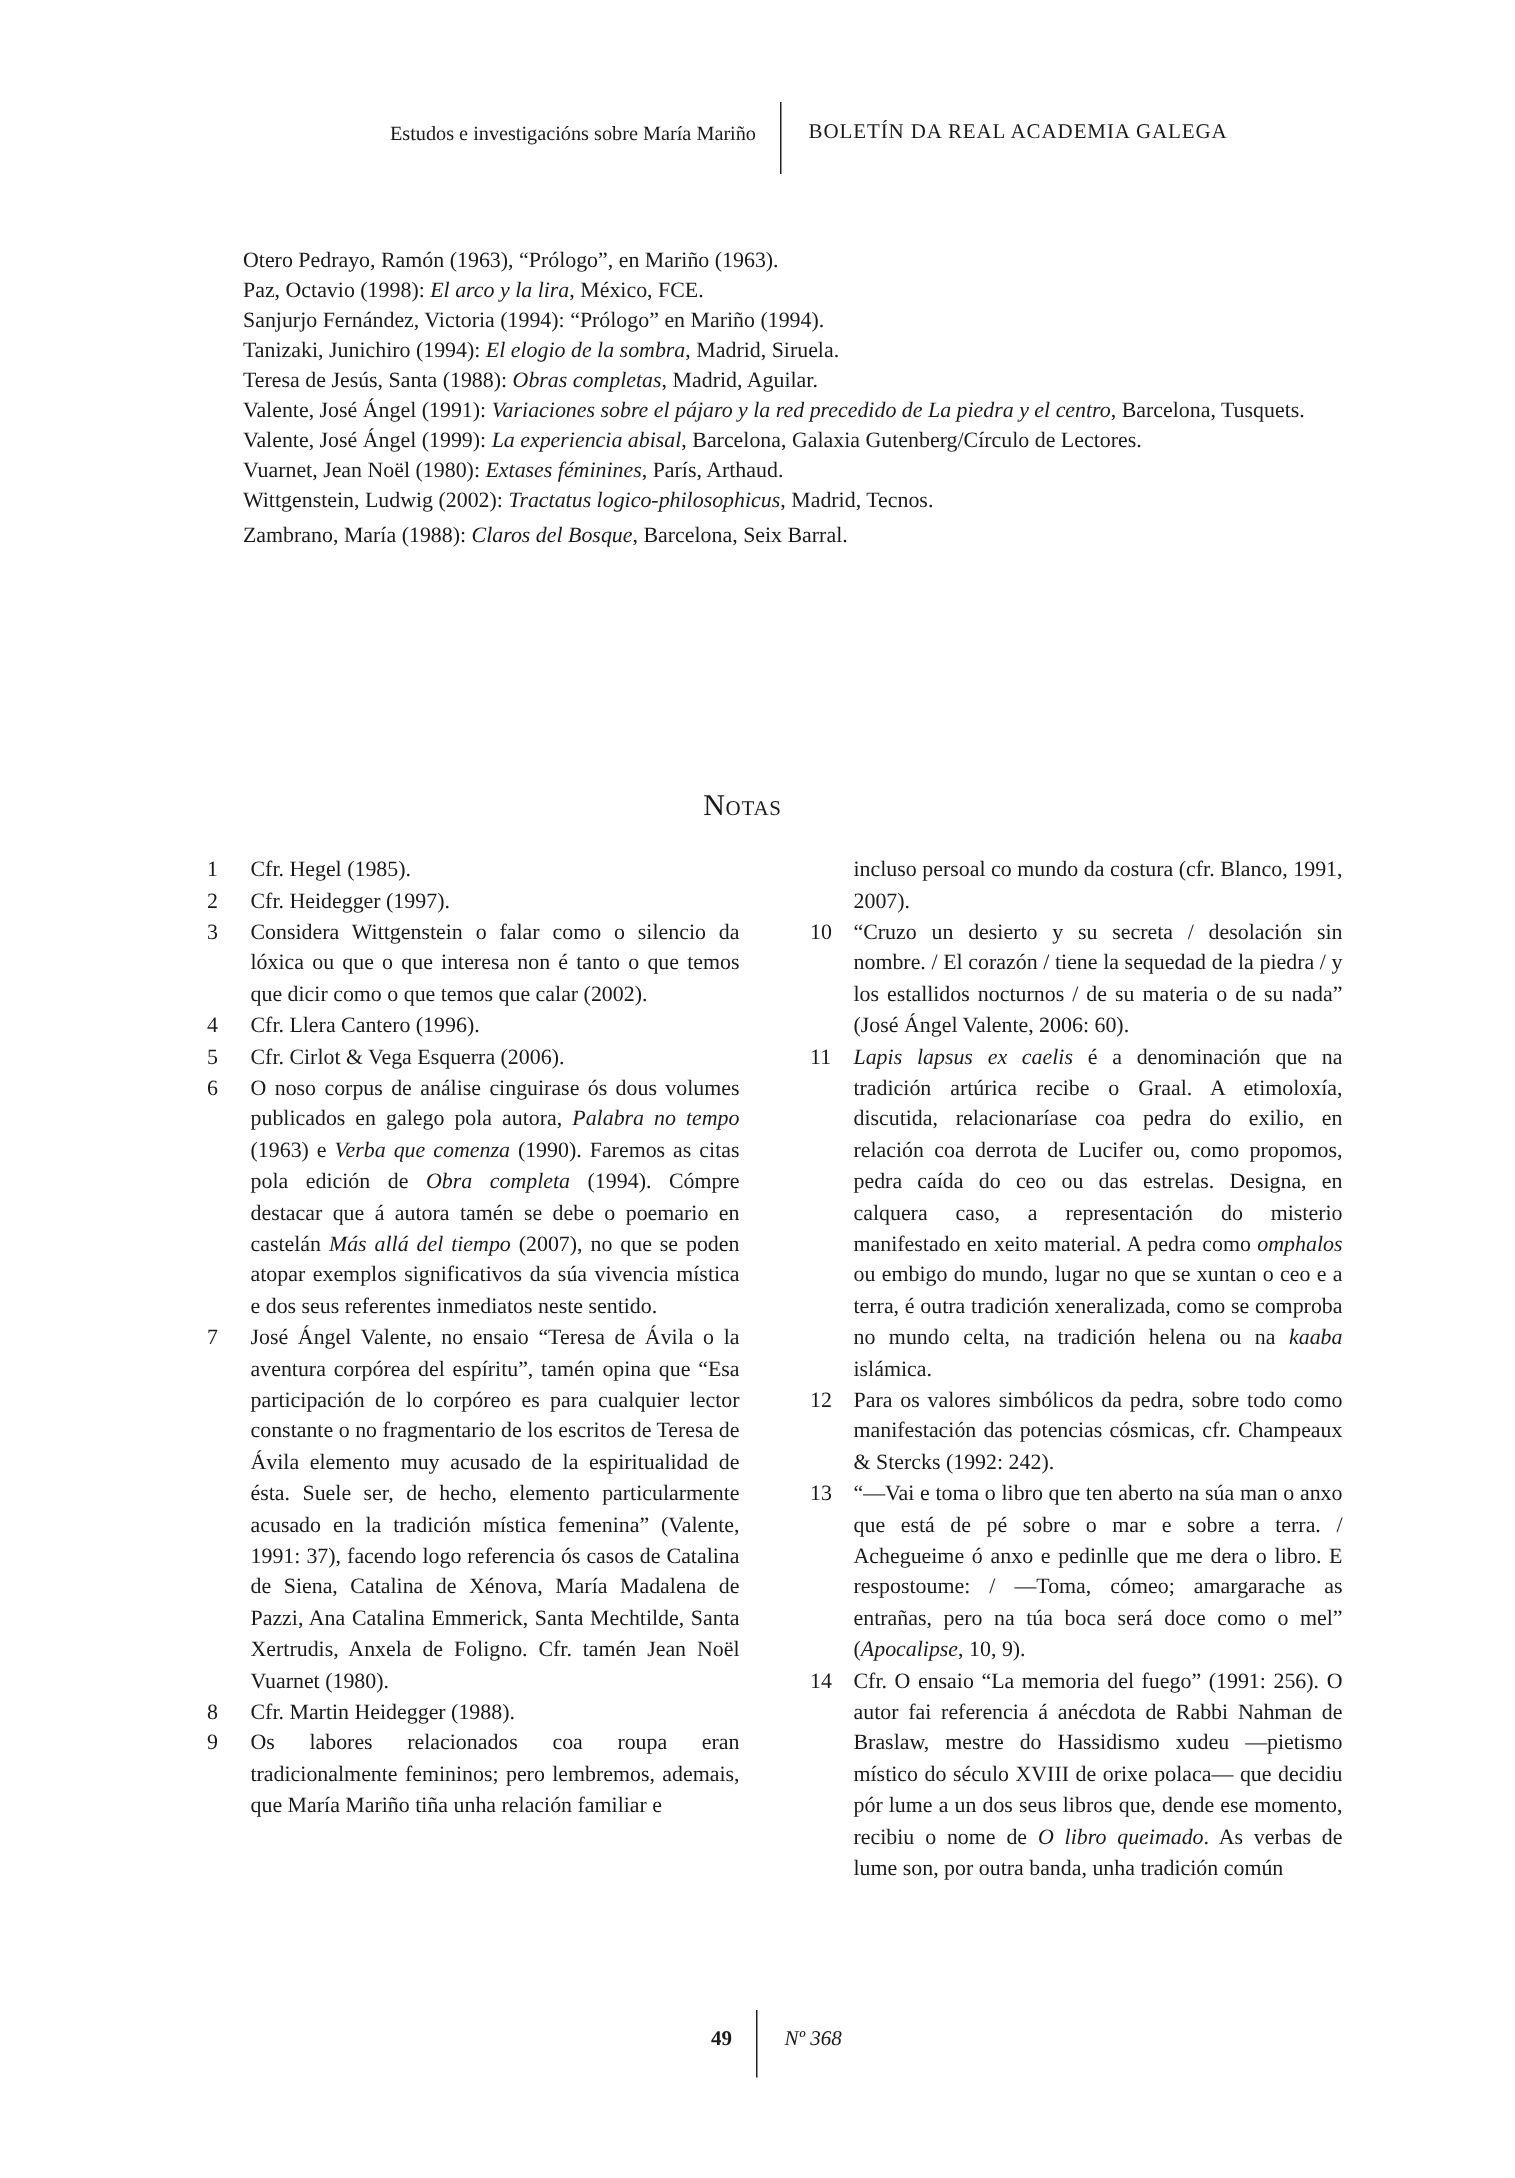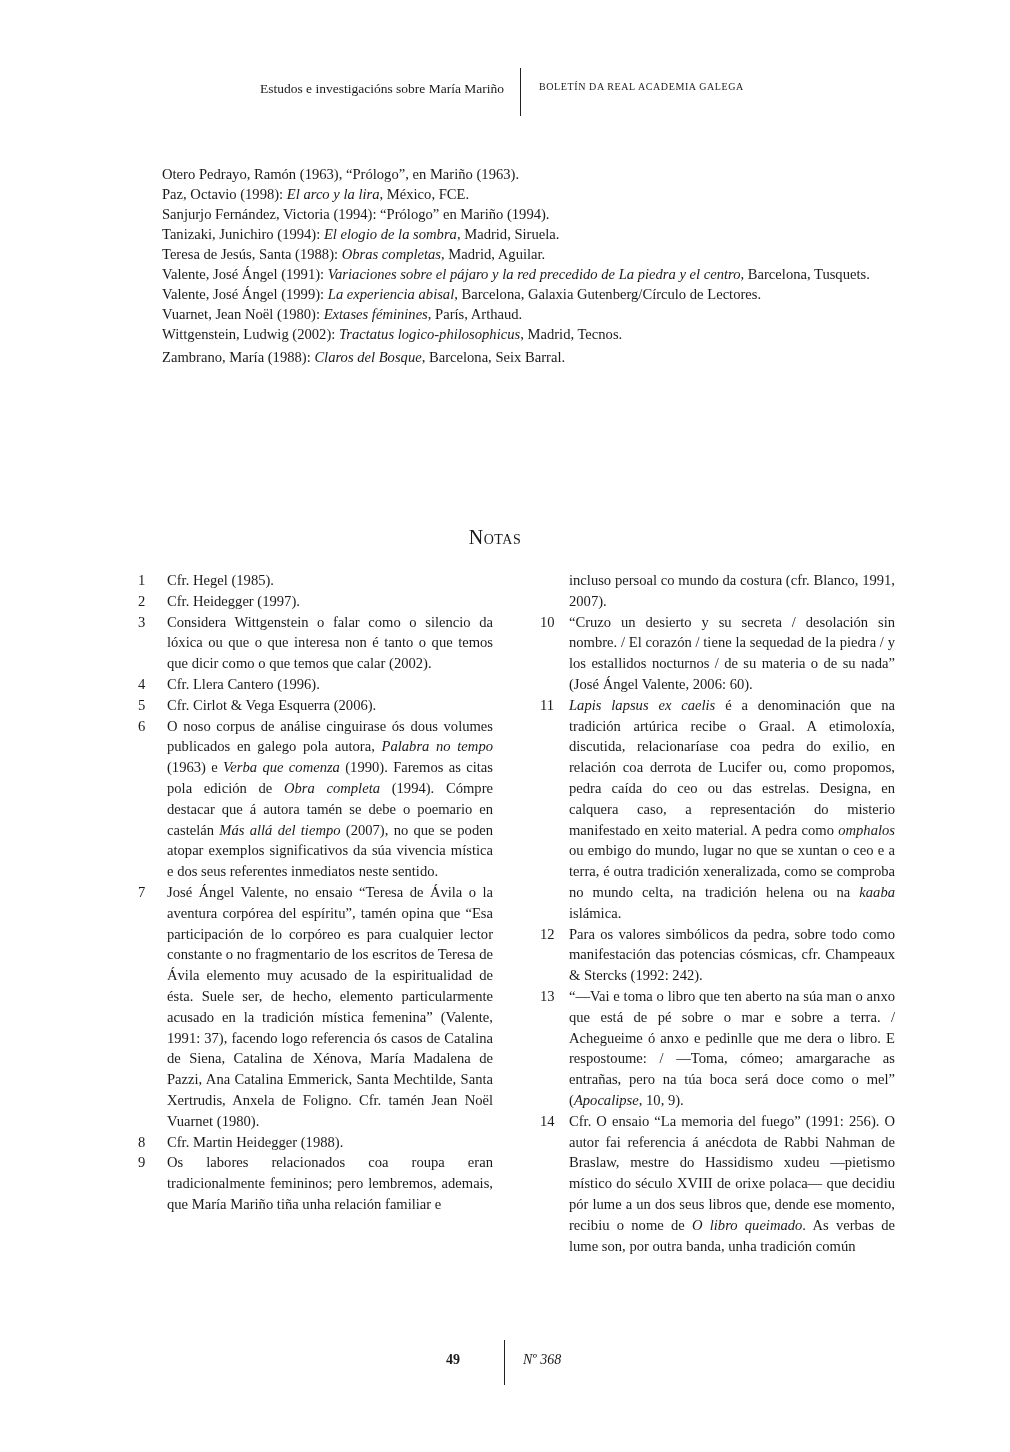--- a/index.html
+++ b/index.html
@@ -13,21 +13,21 @@
   }
   .header .left {
     position: absolute; right: 522px; top: 13px;
     font-size: 13.5px; white-space: nowrap;
   }
   .header .divider {
     position: absolute; left: 504px; top: 0; width: 1px; height: 48px; background: #222;
   }
   .header .right {
     position: absolute; left: 523px; top: 13px;
-    font-size: 10px; letter-spacing: 0.6px; white-space: nowrap;
+    font-size: 14px; letter-spacing: 0.6px; white-space: nowrap;
   }
   .refs {
     position: absolute; top: 164px; left: 138px; width: 735px;
     font-size: 14.6px; line-height: 20px; margin-left: 24px;
   }
   .refs .ref { text-align: justify; }
   .refs .ref.last { margin-top: 3px; }
   .notes-title {
     position: absolute; top: 526px; left: 0; width: 990px; text-align: center;
     font-size: 20px; font-variant: small-caps; letter-spacing: 0.5px;
@@ -39,21 +39,21 @@
   .col.left-col { left: 138px; }
   .col.right-col { left: 500px; margin-left: 40px; }
   .note { display: flex; }
   .note .num { width: 29px; flex: 0 0 29px; }
   .note .txt { flex: 1; text-align: justify; }
   .note.cont .txt { padding-left: 29px; }
   .footer {
     position: absolute; top: 1340px; left: 0; width: 1010px; height: 45px;
   }
   .footer .page {
-    position: absolute; right: 550px; top: 12px; font-size: 14px; font-weight: bold; text-align: right;
+    position: absolute; right: 522px; top: 12px; font-size: 14px; font-weight: bold; text-align: right;
   }
   .footer .divider {
     position: absolute; left: 504px; top: 0; width: 1px; height: 45px; background: #222;
   }
   .footer .issue {
     position: absolute; left: 523px; top: 12px; font-size: 14px; font-style: italic;
   }
   i { font-style: italic; }
 </style>
 </head>

